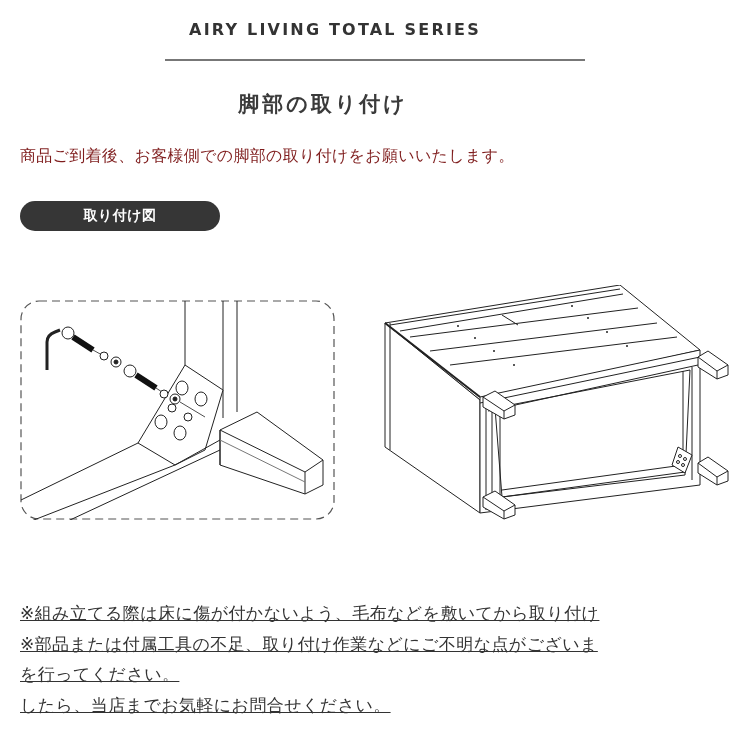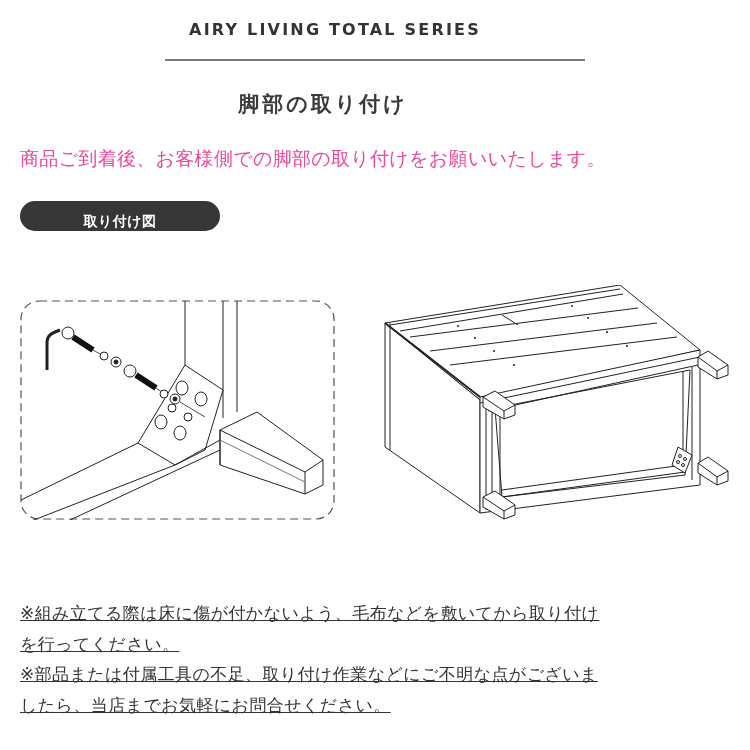--- a/index.html
+++ b/index.html
@@ -13,26 +13,26 @@
     }
     .divider {
       position: absolute; left: 165px; top: 59px; width: 420px; height: 2px; background: #777777;
     }
     .section-title {
       position: absolute; left: 0; top: 90px; width: 646px; text-align: center;
       font-weight: bold; font-size: 21px; letter-spacing: 3px; color: #3a3a3a;
     }
     .intro {
       position: absolute; left: 20px; top: 146px; width: 720px;
-      font-size: 19px; color: #ec4899; white-space: nowrap; letter-spacing: 0.3px;
+      font-size: 16px; color: #7f1d1d; white-space: nowrap; letter-spacing: 0.3px;
     }
     .pill {
       position: absolute; left: 20px; top: 201px; width: 200px; height: 30px;
       background: #363636; border-radius: 15px; color: #ffffff;
-      font-size: 14px; font-weight: bold; display: flex; align-items: flex-end; justify-content: center;
+      font-size: 14px; font-weight: bold; display: flex; align-items: center; justify-content: center;
       letter-spacing: 0.5px;
     }
     .detail-box {
       position: absolute; left: 20px; top: 300px; width: 315px; height: 220px;
     }
     .detail-box svg, .cabinet svg { display: block; }
     .cabinet {
       position: absolute; left: 380px; top: 285px; width: 350px; height: 240px;
     }
     .notes {
@@ -186,16 +186,16 @@
       <circle cx="300" cy="171" r="1.5"></circle>
         <circle cx="305" cy="174" r="1.5"></circle>
         <circle cx="298" cy="177" r="1.5"></circle>
         <circle cx="303" cy="180" r="1.5"></circle>
     </g>
   </svg>
 </div>
 
 <div class="notes">
   <p>※組み立てる際は床に傷が付かないよう、毛布などを敷いてから取り付け</p>
+  <p>※部品または付属工具の不足、取り付け作業などにご不明な点がございま</p>
   <p>を行ってください。</p>
-  <p>※部品または付属工具の不足、取り付け作業などにご不明な点がございま</p>
   <p>したら、当店までお気軽にお問合せください。</p>
 </div>
 
 </body></html>

